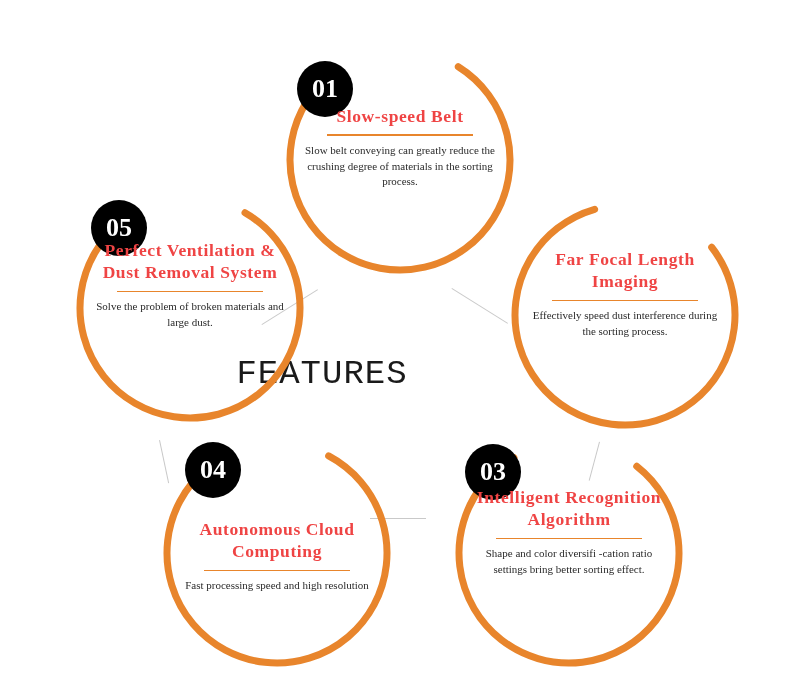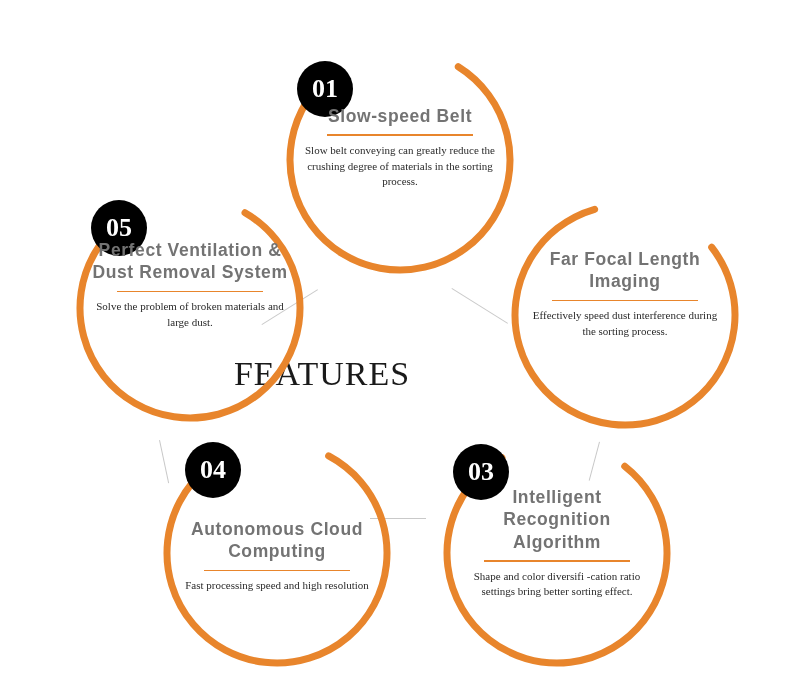--- a/index.html
+++ b/index.html
@@ -15,21 +15,21 @@
     overflow: hidden;
     font-family: "Liberation Serif", serif;
   }
 
   .center-title {
     position: absolute;
     left: 0;
     top: 355px;
     width: 644px;
     text-align: center;
-    font-family: Liberation Serif, serif;
+    font-family: Liberation Mono, monospace;
     font-size: 34px;
     letter-spacing: 1px;
     color: #1a1a1a;
     pointer-events: none;
   }
 
   
   .connector {
     position: absolute;
     background: #c9c9c9;
@@ -69,24 +69,24 @@
 
   .content {
     position: absolute;
     left: 26px;
     top: 48px;
     width: 198px;
     text-align: center;
   }
 
   .node-title {
-    font-family: Liberation Sans, sans-serif;
+    font-family: Liberation Serif, serif;
     font-size: 17.5px;
     font-weight: bold;
-    color: #737373;
+    color: #ef4444;
     line-height: 1.28;
     letter-spacing: 0.6px;
   }
 
   .divider {
     width: 146px;
     height: 1.6px;
     background: #e8852c;
     margin: 7px auto 7px auto;
   }
@@ -100,21 +100,21 @@
 
   
   #node-01 { left: 275px; top: 35px; }
   #node-01 .badge { left: 22px; top: 26px; }
   #node-01 .content { top: 70px; }
 
   #node-02 { left: 500px; top: 190px; }
   #node-02 .badge { left: 27px; top: 14px; }
   #node-02 .content { top: 58px; }
 
-  #node-03 { left: 432px; top: 428px; }
+  #node-03 { left: 444px; top: 428px; }
   #node-03 .badge { left: 21px; top: 16px; }
   #node-03 .content { top: 58px; }
 
   #node-04 { left: 152px; top: 428px; }
   #node-04 .badge { left: 33px; top: 14px; }
   #node-04 .content { top: 62px; margin-top: 28px; }
 
   #node-05 { left: 65px; top: 183px; }
   #node-05 .badge { left: 26px; top: 17px; }
   #node-05 .content { top: 56px; }

